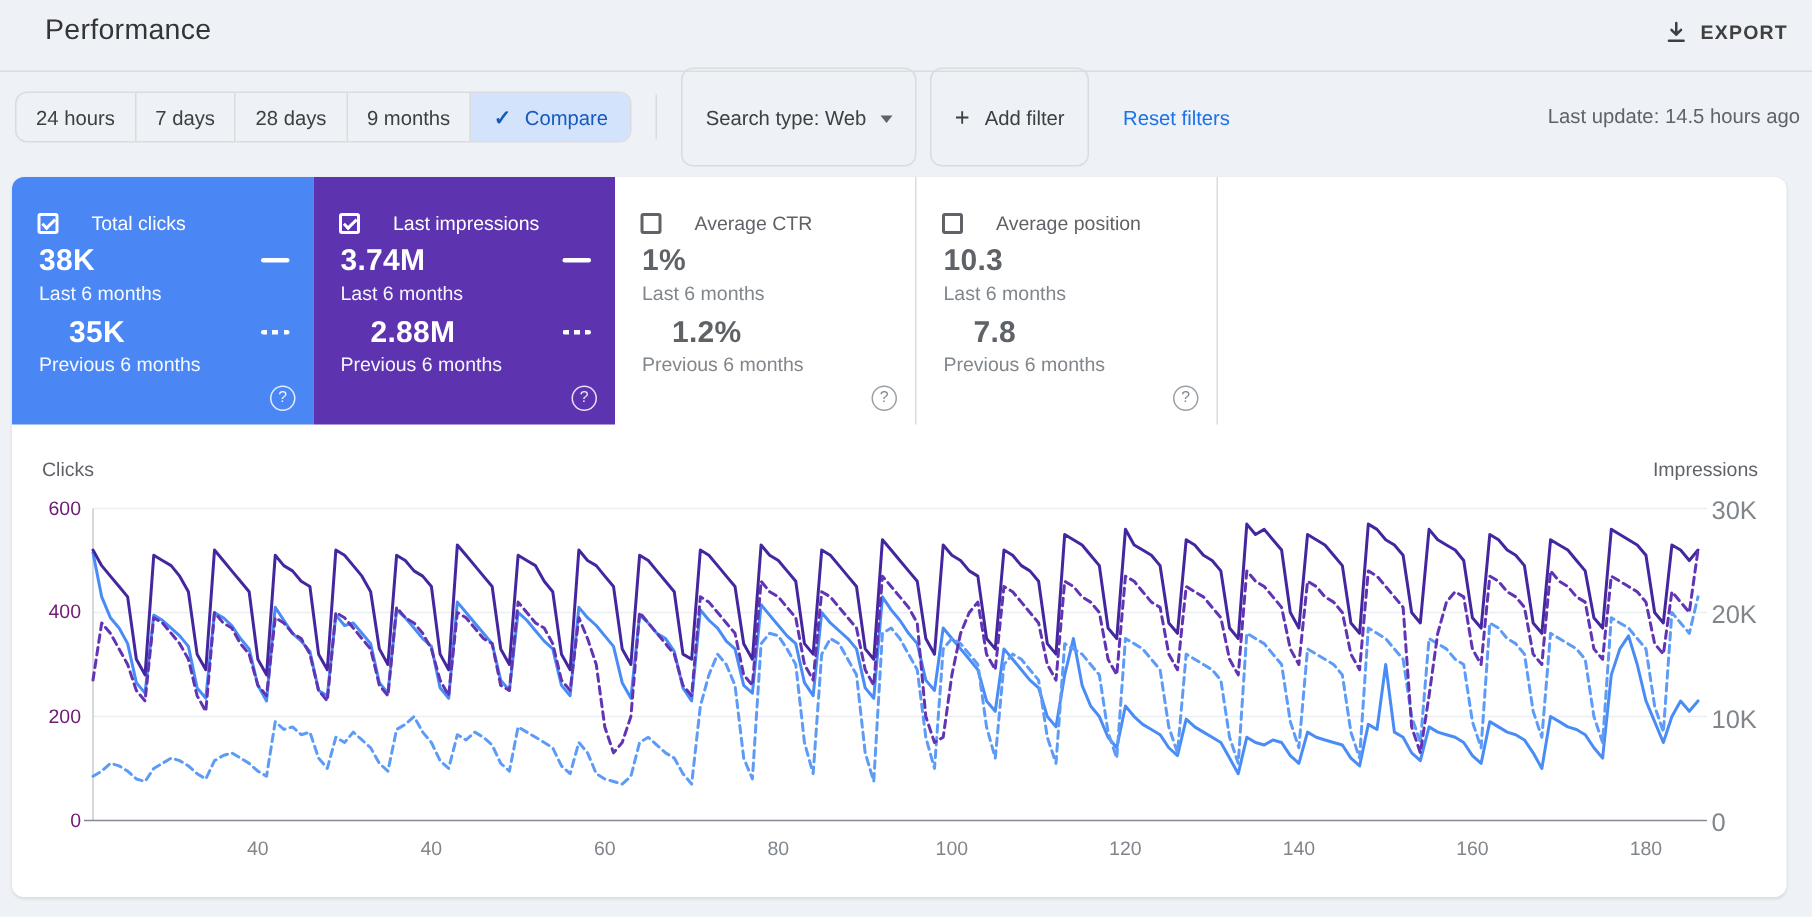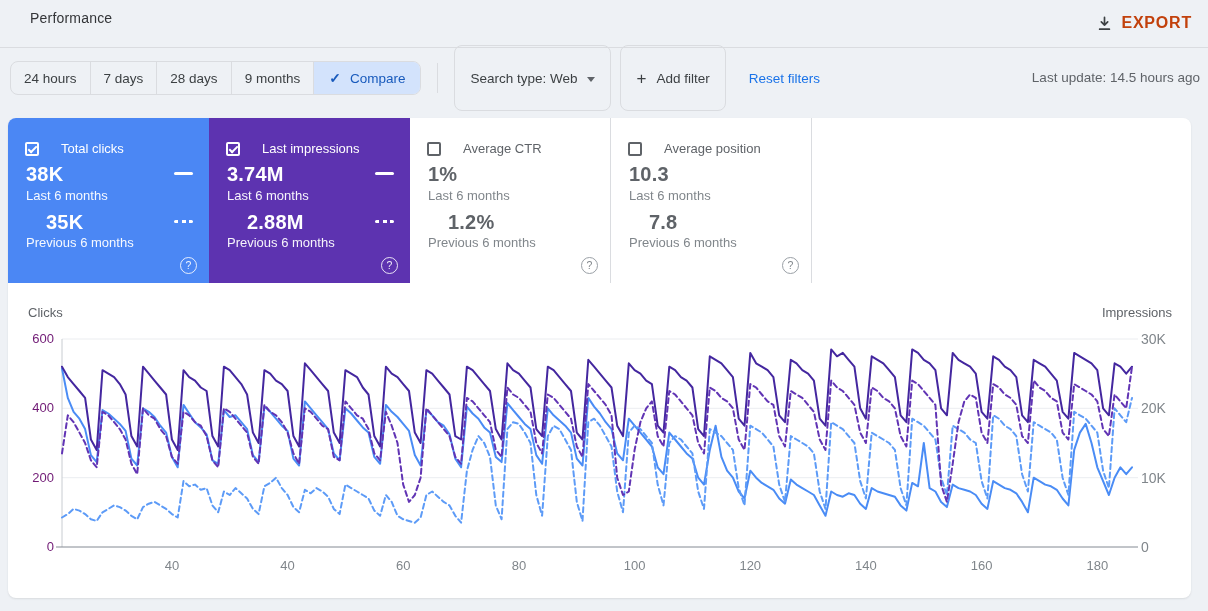--- a/index.html
+++ b/index.html
@@ -1,23 +1,23 @@
 <!DOCTYPE html>
 <html><head>
 <meta charset="utf-8">
 <style>
   html,body{margin:0;padding:0;background:#eef1f5;}
   body{width:1208px;height:611px;position:relative;overflow:hidden;
        font-family:"Liberation Sans",sans-serif;color:#3c4043;}
 
   
   .header{position:absolute;top:0;left:0;right:0;height:47px;border-bottom:1px solid #dadce0;}
-  .page-title{position:absolute;left:30px;top:10px;font-size:14px;font-weight:500;color:#333538;letter-spacing:.2px;}
+  .page-title{position:absolute;left:30px;top:10px;font-size:19px;font-weight:500;color:#333538;letter-spacing:.2px;}
   .export-btn{position:absolute;right:10px;top:10px;display:flex;align-items:center;gap:9px;
-              font-size:16px;font-weight:bold;letter-spacing:.8px;color:#c2410c;cursor:pointer;padding:4px 6px;}
+              font-size:13px;font-weight:bold;letter-spacing:.8px;color:#404040;cursor:pointer;padding:4px 6px;}
   .export-btn svg{display:block;}
 
   
   .filters{position:absolute;top:61px;left:10px;right:8px;height:34px;display:flex;align-items:center;}
   .btn-group{display:flex;height:32px;border:1px solid #dadce0;border-radius:8px;overflow:hidden;}
   .seg{display:flex;align-items:center;padding:0 13px;font-size:13.5px;color:#3c4043;border-left:1px solid #dadce0;cursor:pointer;white-space:nowrap;}
   .seg:first-child{border-left:none;}
   .seg.compare{background:#d3e3fc;color:#185abc;gap:9px;padding:0 15px;}
   .seg.compare .check{font-size:14px;font-weight:bold;}
   .vsep{width:1px;height:30px;background:#dadce0;margin:0 16px;}
@@ -57,21 +57,21 @@
         font-size:10.5px;text-align:center;line-height:15px;cursor:pointer;}
   .card--filled .help{border:1.5px solid rgba(255,255,255,.85);color:rgba(255,255,255,.9);}
   .card--plain .help{border:1.5px solid #9aa0a6;color:#80868b;}
 
   
   .chart{position:absolute;left:0;top:165px;width:100%;height:315px;}
   .axis-title{position:absolute;top:22px;font-size:13px;color:#5f6368;}
   .axis-title.left{left:20px;} .axis-title.right{right:19px;}
   #plot{position:absolute;left:54px;top:56px;width:1070px;height:208px;overflow:visible;}
   .ylab-left{position:absolute;left:0;width:46px;text-align:right;font-size:13px;color:#701a75;}
-  .ylab-right{position:absolute;left:1133px;font-size:14px;color:#80868b;}
+  .ylab-right{position:absolute;left:1133px;font-size:17px;color:#80868b;}
   .xlab{position:absolute;top:275px;transform:translateX(-50%);font-size:13px;color:#80868b;}
 </style>
 </head>
 <body>
 
 <div class="header">
   <div class="page-title">Performance</div>
   <div class="export-btn">
     <span>
       <svg width="15" height="15" viewBox="0 0 16 16" fill="none">

